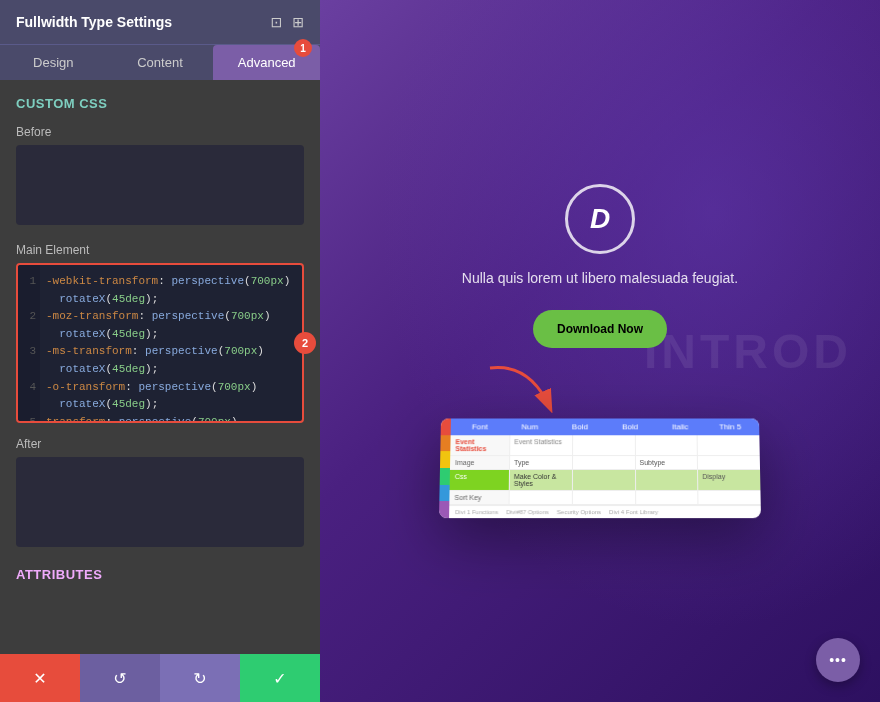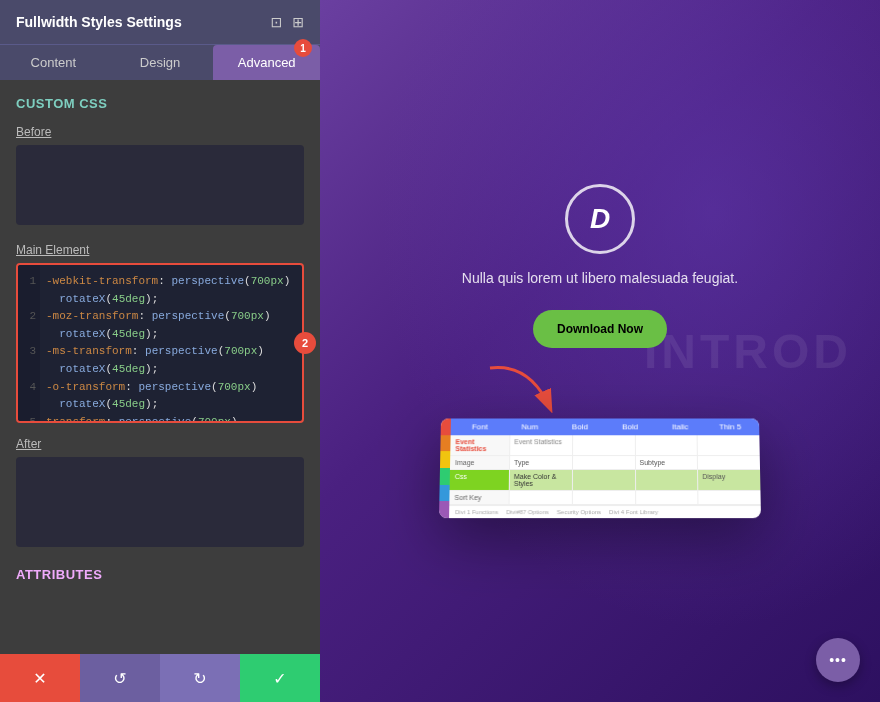--- a/index.html
+++ b/index.html
@@ -96,21 +96,20 @@
       font-weight: 600;
       text-transform: uppercase;
       letter-spacing: 0.5px;
     }
 
     .field-label {
       color: #bbb;
       font-size: 12px;
       margin-bottom: 6px;
       margin-top: 14px;
-      text-decoration: underline;
     }
 
     .css-textarea {
       width: 100%;
       background: #2a2a3a;
       border: none;
       border-radius: 4px;
       height: 80px;
       resize: none;
       color: #aaa;
@@ -391,33 +390,33 @@
       letter-spacing: 4px;
       pointer-events: none;
     }
   </style>
 </head>
 <body>
 
 <div class="left-panel">
 
   <div class="panel-header">
-    <span class="panel-title">Fullwidth Styles Settings</span>
+    <span class="panel-title">Fullwidth Type Settings</span>
     <div class="panel-header-icons">
       <span class="header-icon">⊡</span>
       <span class="header-icon">⊞</span>
     </div>
   </div>
 
   <div class="tabs">
     <div class="tab">
+      <span>Design</span>
+    </div>
+    <div class="tab">
       <span>Content</span>
-    </div>
-    <div class="tab">
-      <span>Design</span>
     </div>
     <div class="tab active" style="position:relative;">
       <span>Advanced</span>
       <div class="tab-badge">1</div>
     </div>
   </div>
 
   <div class="panel-content">
 
     <div class="section-title">Custom CSS</div>

